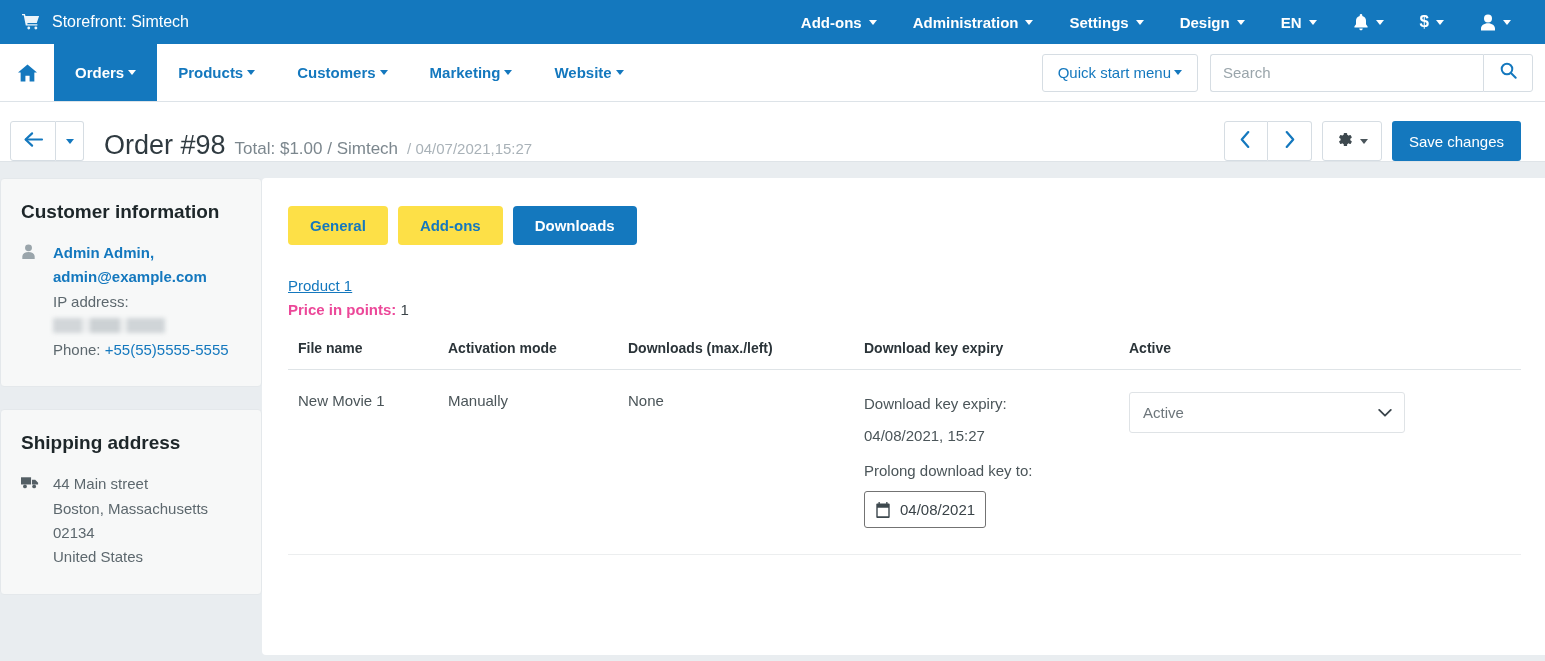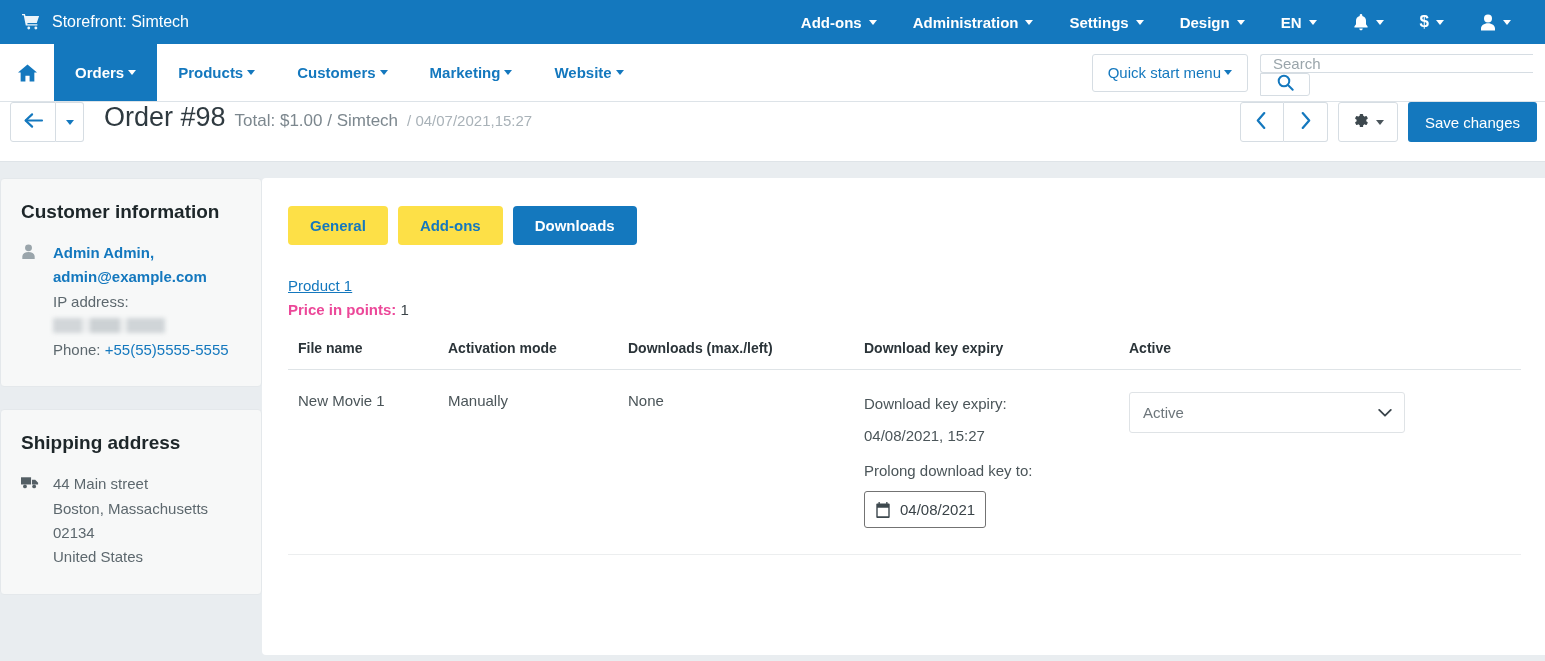--- a/index.html
+++ b/index.html
@@ -67,42 +67,42 @@
   .mainnav-item.active { background: #1478be; color: #ffffff; }
   .mainnav .spacer { flex: 1 1 auto; }
   .nav-right { display: flex; align-items: center; gap: 12px; padding-right: 12px; }
   .qs-btn {
     display: flex; align-items: center; gap: 3px;
     height: 38px; padding: 0 15px;
     border: 1px solid #d6dde3; border-radius: 3px;
     background: #fff; color: #1478be; font-size: 15px; cursor: pointer;
     white-space: nowrap;
   }
-  .search-wrap { display: flex; height: 38px; flex-direction: column; }
+  .search-wrap { display: flex; height: 38px; }
   .search-input {
     width: 273px; height: 38px;
     border: 1px solid #d6dde3; border-right: none;
     border-radius: 3px 0 0 3px;
     padding: 0 12px; font-size: 15px; color: #3a4549;
     outline: none; background: #fff;
     font-family: "Liberation Sans", sans-serif;
   }
   .search-input::placeholder { color: #9aa5ab; }
   .search-btn {
     width: 50px; height: 38px;
     border: 1px solid #d6dde3; border-radius: 0 3px 3px 0;
     background: #fff; display: flex; align-items: center; justify-content: center;
     cursor: pointer;
   }
 
   
   .orderbar {
     height: 60px; background: #ffffff;
     border-bottom: 1px solid #dfe4e8;
-    display: flex; align-items: flex-start; padding: 0 8px 0 10px;
+    display: flex; align-items: flex-end; padding: 0 24px 0 10px;
   }
   .backgroup { display: flex; height: 40px; }
   .back-btn {
     width: 46px; height: 40px; border: 1px solid #d6dde3;
     border-radius: 3px 0 0 3px; background: #fff;
     display: flex; align-items: center; justify-content: center; cursor: pointer;
   }
   .back-caret-btn {
     width: 28px; height: 40px; border: 1px solid #d6dde3; border-left: none;
     border-radius: 0 3px 3px 0; background: #fff;

